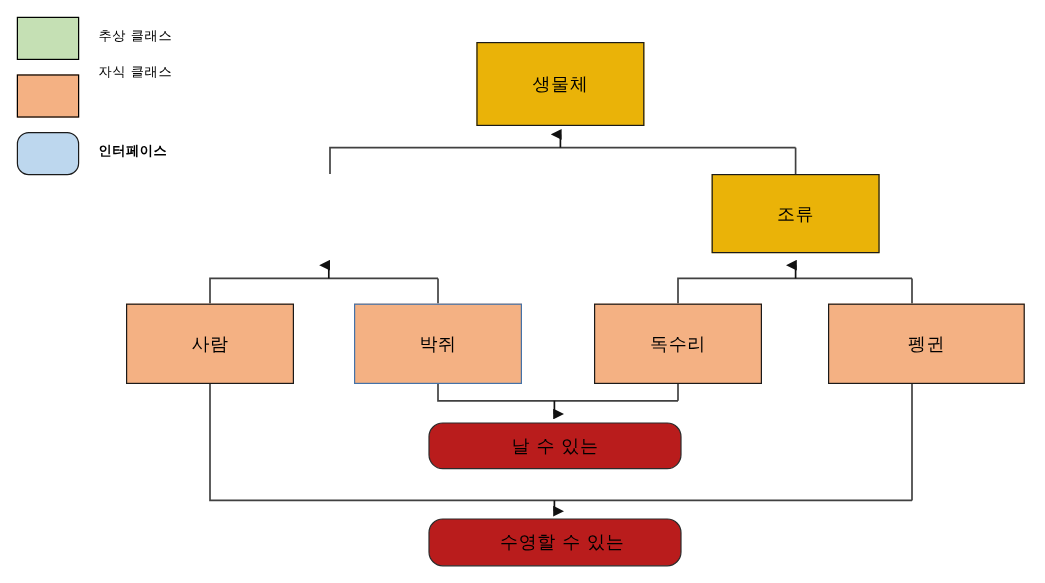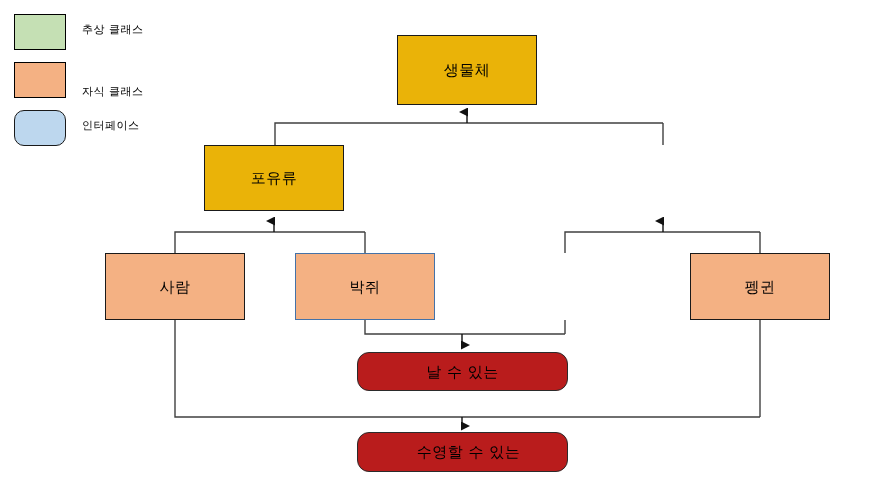--- a/index.html
+++ b/index.html
@@ -86,24 +86,24 @@
 </head>
 <body>
 
 <div id="canvas">
 
   <div class="legend-item">
     <div class="legend-swatch abstract" style="left:14px; top:14px;"></div>
     <div class="legend-label" style="top:22px;">추상 클래스</div>
 
     <div class="legend-swatch child" style="left:14px; top:62px;"></div>
-    <div class="legend-label" style="top:84px;">자식 클래스</div>
+    <div class="legend-label" style="top:52px;">자식 클래스</div>
 
     <div class="legend-swatch iface" style="left:14px; top:110px;"></div>
-    <div class="legend-label" style="top:118px;">인터페이스</div>
+    <div class="legend-label" style="top:118px;font-weight:bold;">인터페이스</div>
   </div>
 
   <svg id="edge-layer" viewBox="0 0 871 486" width="871" height="486">
     <defs>
       <marker id="arrowUp" markerWidth="9" markerHeight="9" refX="4.5" refY="8" orient="auto" markerUnits="userSpaceOnUse">
         <path d="M4.5 0 L9 9 L0 9 Z" fill="#111111"></path>
       </marker>
       <marker id="arrowDown" markerWidth="9" markerHeight="9" refX="4.5" refY="8" orient="auto" markerUnits="userSpaceOnUse">
         <path d="M4.5 0 L9 9 L0 9 Z" fill="#111111"></path>
       </marker>
@@ -128,27 +128,28 @@
       <path d="M462,334 L462,345" stroke="#111111" marker-end="url(#arrowDown)"></path>
 
       <path d="M175,320 L175,417 L760,417"></path>
       <path d="M760,320 L760,417"></path>
       <path d="M462,417 L462,426" stroke="#111111" marker-end="url(#arrowDown)"></path>
     </g>
   </svg>
 
   <div class="node abstract" style="left:397px; top:35px; width:140px; height:70px;">생물체</div>
 
-  <div class="node abstract" style="left:204px; top:145px; width:140px; height:66px;">포유류</div>
 
+  <div class="node abstract" style="left:593px; top:145px; width:140px; height:66px;">조류</div>
 
   <div class="node child" style="left:105px; top:253px; width:140px; height:67px;">사람</div>
 
   <div class="node child selected" style="left:295px; top:253px; width:140px; height:67px;">박쥐</div>
 
+  <div class="node child" style="left:495px; top:253px; width:140px; height:67px;">독수리</div>
 
-  <div class="node child" style="left:690px; top:253px; width:140px; height:67px;text-align:center;">펭귄</div>
+  <div class="node child" style="left:690px; top:253px; width:164px; height:67px;text-align:center;">펭귄</div>
 
   <div class="node iface" style="left:357px; top:352px; width:211px; height:39px;">날 수 있는</div>
 
   <div class="node iface" style="left:357px; top:432px; width:211px; height:40px;padding-left:12px;">수영할 수 있는</div>
 
 </div>
 
 </body></html>

